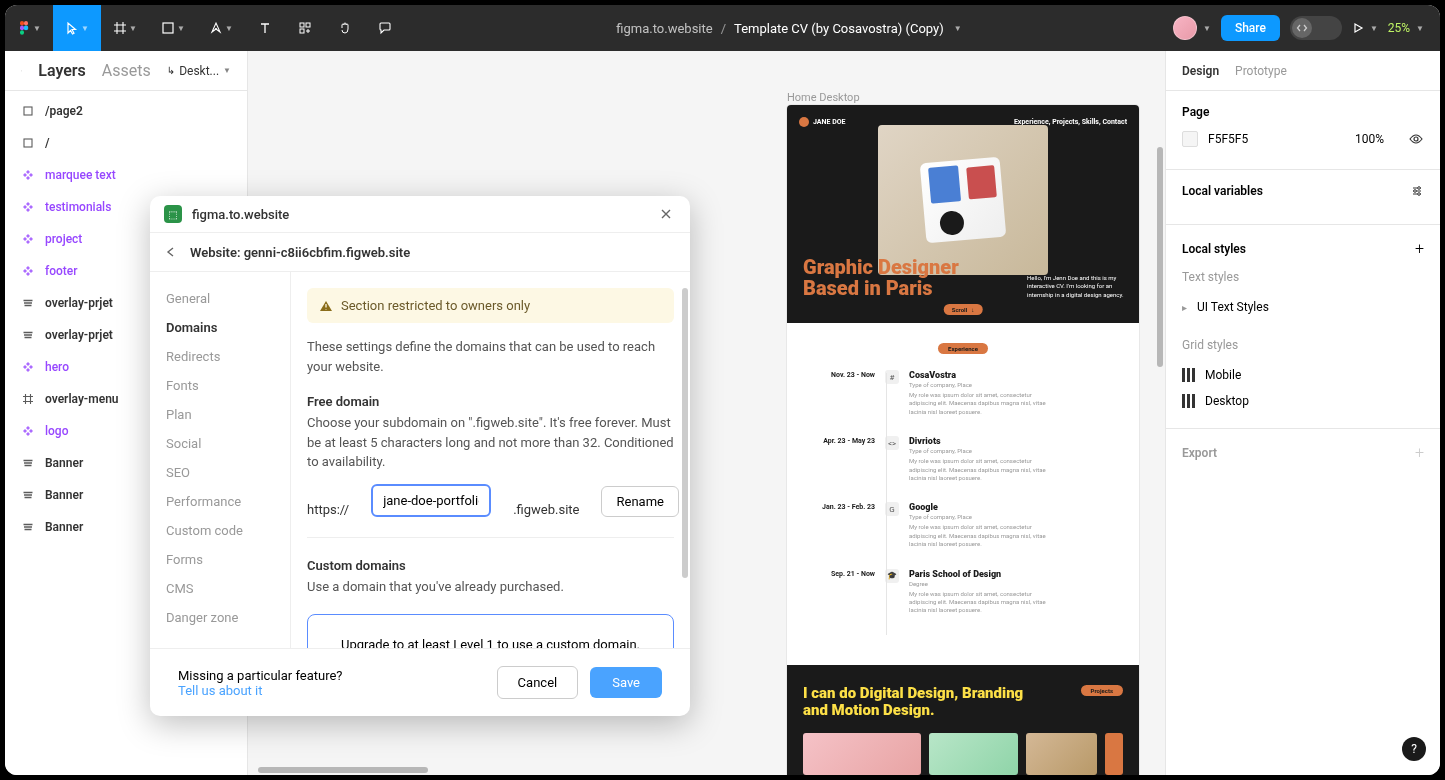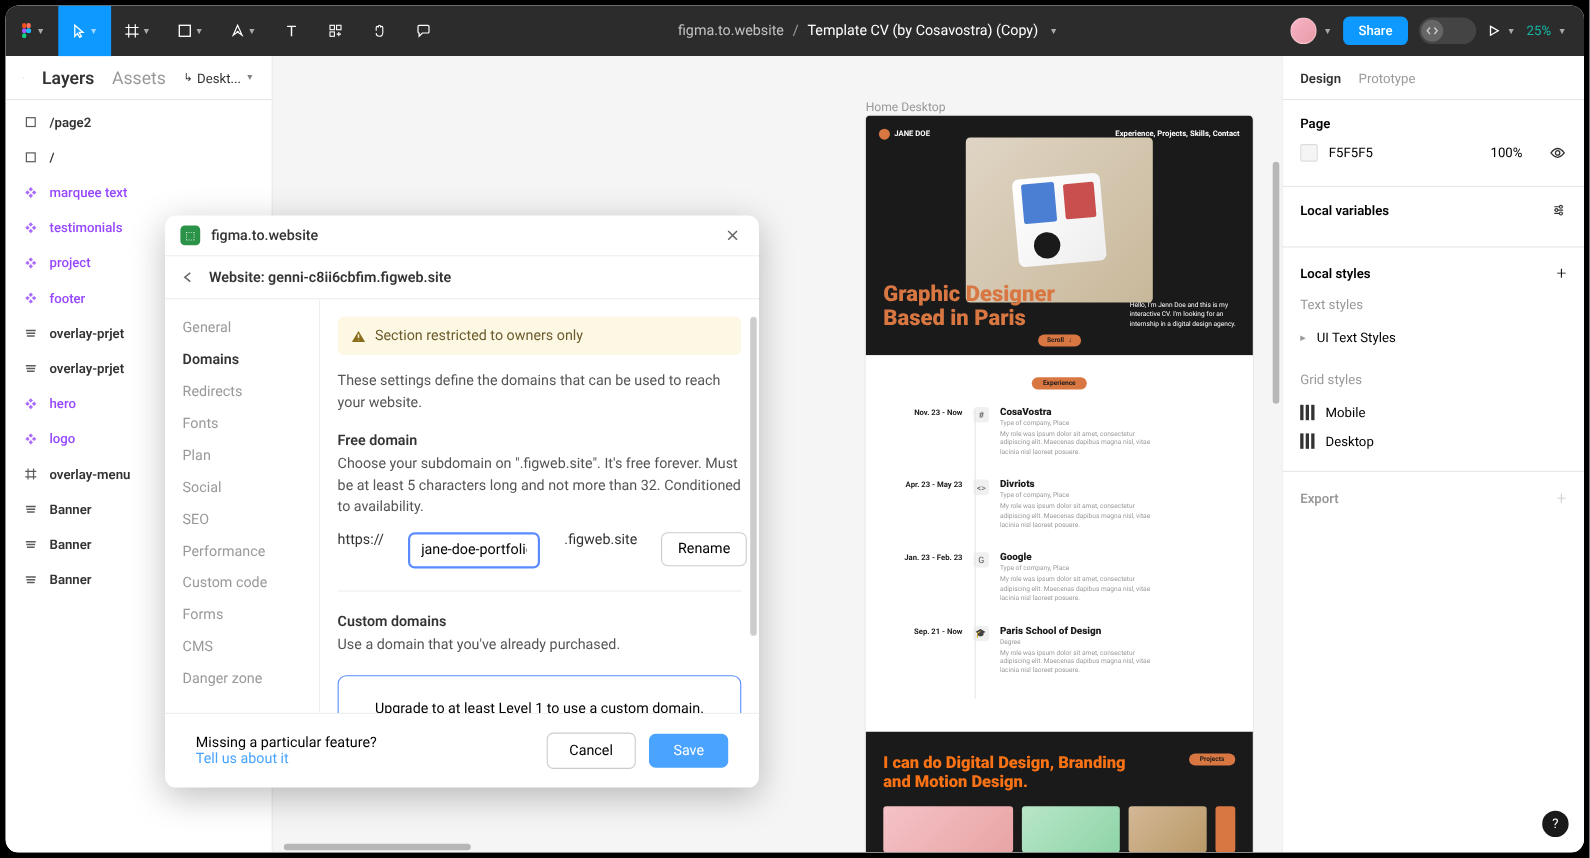--- a/index.html
+++ b/index.html
@@ -13,21 +13,21 @@
 .tool-caret{font-size:8px;margin-left:2px;opacity:0.6;}
 .toolbar-center{flex:1;display:flex;align-items:center;justify-content:center;gap:8px;}
 .breadcrumb-item{color:rgba(255,255,255,0.7);}
 .breadcrumb-sep{color:rgba(255,255,255,0.5);}
 .breadcrumb-current{color:#fff;}
 .toolbar-right{display:flex;align-items:center;gap:10px;padding-right:16px;}
 .avatar{width:24px;height:24px;border-radius:50%;background:linear-gradient(135deg,#f8b4c4,#e89aa8);border:1px solid rgba(255,255,255,0.3);}
 .share-btn{background:#0d99ff;color:#fff;border:none;padding:6px 14px;border-radius:6px;font-size:12px;font-weight:500;cursor:pointer;}
 .dev-toggle{width:52px;height:24px;background:#444;border-radius:12px;display:flex;align-items:center;padding:2px;}
 .dev-thumb{width:20px;height:20px;background:#666;border-radius:50%;display:flex;align-items:center;justify-content:center;font-size:10px;}
-.zoom-label{color:#14b8a6;font-size:12px;}
+.zoom-label{color:#bef264;font-size:12px;}
 .main-content{flex:1;display:flex;overflow:hidden;}
 .left-panel{width:243px;background:#fff;border-right:1px solid #e6e6e6;display:flex;flex-direction:column;}
 .panel-tabs{height:40px;display:flex;align-items:center;padding:0 16px;gap:16px;border-bottom:1px solid #e6e6e6;}
 .panel-tab{font-size:16px;color:#999;cursor:pointer;display:flex;align-items:center;gap:4px;}
 .panel-tab.active{color:#333;font-weight:600;}
 .page-selector{margin-left:auto;font-size:12px;color:#333;display:flex;align-items:center;gap:4px;}
 .layers-list{flex:1;overflow:auto;padding:4px 0;}
 .layer-item{height:32px;display:flex;align-items:center;padding:0 16px;gap:10px;font-size:12px;color:#333;cursor:pointer;}
 .layer-item.purple{color:#9747ff;}
 .layer-icon-wrap{width:14px;height:14px;display:flex;align-items:center;justify-content:center;opacity:0.8;}
@@ -55,21 +55,21 @@
 .exp-row{display:flex;gap:10px;margin-bottom:20px;font-size:7px;}
 .exp-date{width:76px;text-align:right;font-weight:700;color:#1a1a1a;padding-top:1px;}
 .exp-dot{width:14px;height:14px;background:#f0f0f0;border-radius:3px;display:flex;align-items:center;justify-content:center;font-size:8px;color:#555;flex-shrink:0;}
 .exp-body{flex:1;}
 .exp-company{font-weight:900;color:#1a1a1a;font-size:9px;}
 .exp-type{font-size:6px;color:#999;margin:1px 0 3px;}
 .exp-desc{font-size:6px;color:#999;line-height:1.4;max-width:140px;}
 .exp-line{position:absolute;left:99px;top:50px;bottom:30px;width:1px;background:#e5e5e5;}
 .proj-sec{background:#1a1a1a;padding:20px 16px;}
 .proj-head{display:flex;justify-content:space-between;align-items:flex-start;margin-bottom:14px;}
-.proj-title{color:#f97316;font-weight:900;font-size:15px;line-height:1.15;max-width:240px;}
+.proj-title{color:#fde047;font-weight:900;font-size:15px;line-height:1.15;max-width:240px;}
 .proj-pill{background:#d97742;color:#1a1a1a;font-size:6px;font-weight:700;padding:2px 10px;border-radius:10px;}
 .proj-grid{display:flex;gap:8px;}
 .proj-card{height:42px;border-radius:3px;}
 .right-panel{width:275px;background:#fff;border-left:1px solid #e6e6e6;display:flex;flex-direction:column;font-size:12px;}
 .rp-tabs{height:40px;display:flex;align-items:center;padding:0 16px;gap:16px;border-bottom:1px solid #e6e6e6;}
 .rp-tab{color:#999;cursor:pointer;}
 .rp-tab.active{color:#333;font-weight:600;}
 .rp-section{padding:14px 16px;border-bottom:1px solid #e6e6e6;}
 .rp-section-title{font-weight:600;font-size:12px;margin-bottom:12px;display:flex;justify-content:space-between;align-items:center;}
 .rp-row{display:flex;align-items:center;gap:10px;margin-bottom:8px;font-size:12px;}
@@ -87,21 +87,21 @@
 .modal-back{cursor:pointer;color:#666;}
 .modal-subtitle{font-weight:600;color:#333;}
 .modal-body{flex:1;display:flex;overflow:hidden;position:relative;}
 .modal-sidebar{width:141px;border-right:1px solid #eee;padding:12px 0;}
 .modal-sidebar-item{padding:7px 16px;font-size:13px;color:#999;cursor:pointer;}
 .modal-sidebar-item.active{color:#333;font-weight:600;}
 .modal-content{flex:1;padding:16px;overflow:auto;}
 .warning-banner{background:#fdf8e4;border-radius:6px;padding:10px 12px;display:flex;align-items:center;gap:8px;font-size:13px;color:#6b5a2a;margin-bottom:14px;}
 .modal-desc{font-size:13px;color:#555;line-height:1.5;margin-bottom:18px;}
 .modal-section-title{font-weight:600;font-size:13px;color:#333;margin-bottom:4px;}
-.domain-row{display:flex;align-items:flex-start;gap:22px;margin-top:12px;}
+.domain-row{display:flex;align-items:flex-end;gap:22px;margin-top:12px;}
 .domain-prefix{font-size:13px;color:#333;}
 .domain-input{flex:1;border:2px solid #5a8cff;border-radius:6px;padding:7px 10px;font-size:13px;outline:none;min-width:120px;}
 .rename-btn{border:1px solid #ccc;background:#fff;padding:7px 14px;border-radius:6px;font-size:13px;cursor:pointer;}
 .divider{height:1px;background:#eee;margin:20px 0;}
 .upgrade-box{border:1px solid #5a8cff;border-radius:8px;padding:22px;text-align:center;}
 .modal-scrollbar{position:absolute;right:2px;top:16px;width:6px;height:290px;background:rgba(0,0,0,0.2);border-radius:3px;}
 .modal-footer{height:68px;border-top:1px solid #eee;display:flex;align-items:center;padding:0 28px;gap:12px;}
 .footer-left{flex:1;font-size:13px;}
 .footer-link{color:#4aa3ff;cursor:pointer;}
 .cancel-btn{border:1px solid #ccc;background:#fff;padding:8px 20px;border-radius:6px;font-size:13px;cursor:pointer;}
@@ -287,35 +287,35 @@
             <span>overlay-prjet</span>
           </div>
           <div class="layer-item purple" style="font-weight: 500;">
             <span class="layer-icon-wrap">
               <svg width="12" height="12" viewBox="0 0 12 12">
                 <path d="M6 1 L8 3 L6 5 L4 3 Z M9 4 L11 6 L9 8 L7 6 Z M6 7 L8 9 L6 11 L4 9 Z M3 4 L5 6 L3 8 L1 6 Z" fill="currentColor"></path>
               </svg>
             </span>
             <span>hero</span>
           </div>
+          <div class="layer-item" style="font-weight: 600;">
+            <span class="layer-icon-wrap">
+              <svg width="12" height="12" viewBox="0 0 12 12">
+                <path d="M3.5 1 V11 M8.5 1 V11 M1 3.5 H11 M1 8.5 H11" stroke="currentColor" stroke-width="1.1"></path>
+              </svg>
+            </span>
+            <span>overlay-menu</span>
+          </div>
           <div class="layer-item purple" style="font-weight: 500;">
             <span class="layer-icon-wrap">
               <svg width="12" height="12" viewBox="0 0 12 12">
                 <path d="M6 1 L8 3 L6 5 L4 3 Z M9 4 L11 6 L9 8 L7 6 Z M6 7 L8 9 L6 11 L4 9 Z M3 4 L5 6 L3 8 L1 6 Z" fill="currentColor"></path>
               </svg>
             </span>
             <span>logo</span>
-          </div>
-          <div class="layer-item" style="font-weight: 600;">
-            <span class="layer-icon-wrap">
-              <svg width="12" height="12" viewBox="0 0 12 12">
-                <path d="M3.5 1 V11 M8.5 1 V11 M1 3.5 H11 M1 8.5 H11" stroke="currentColor" stroke-width="1.1"></path>
-              </svg>
-            </span>
-            <span>overlay-menu</span>
           </div>
           <div class="layer-item" style="font-weight: 600;">
             <span class="layer-icon-wrap">
               <svg width="12" height="12" viewBox="0 0 12 12">
                 <path d="M2 6 H10 M1.5 3.5 H10.5 M2.5 8.5 H9.5" stroke="currentColor" stroke-width="1.3"></path>
               </svg>
             </span>
             <span>Banner</span>
           </div>
           <div class="layer-item" style="font-weight: 600;">

